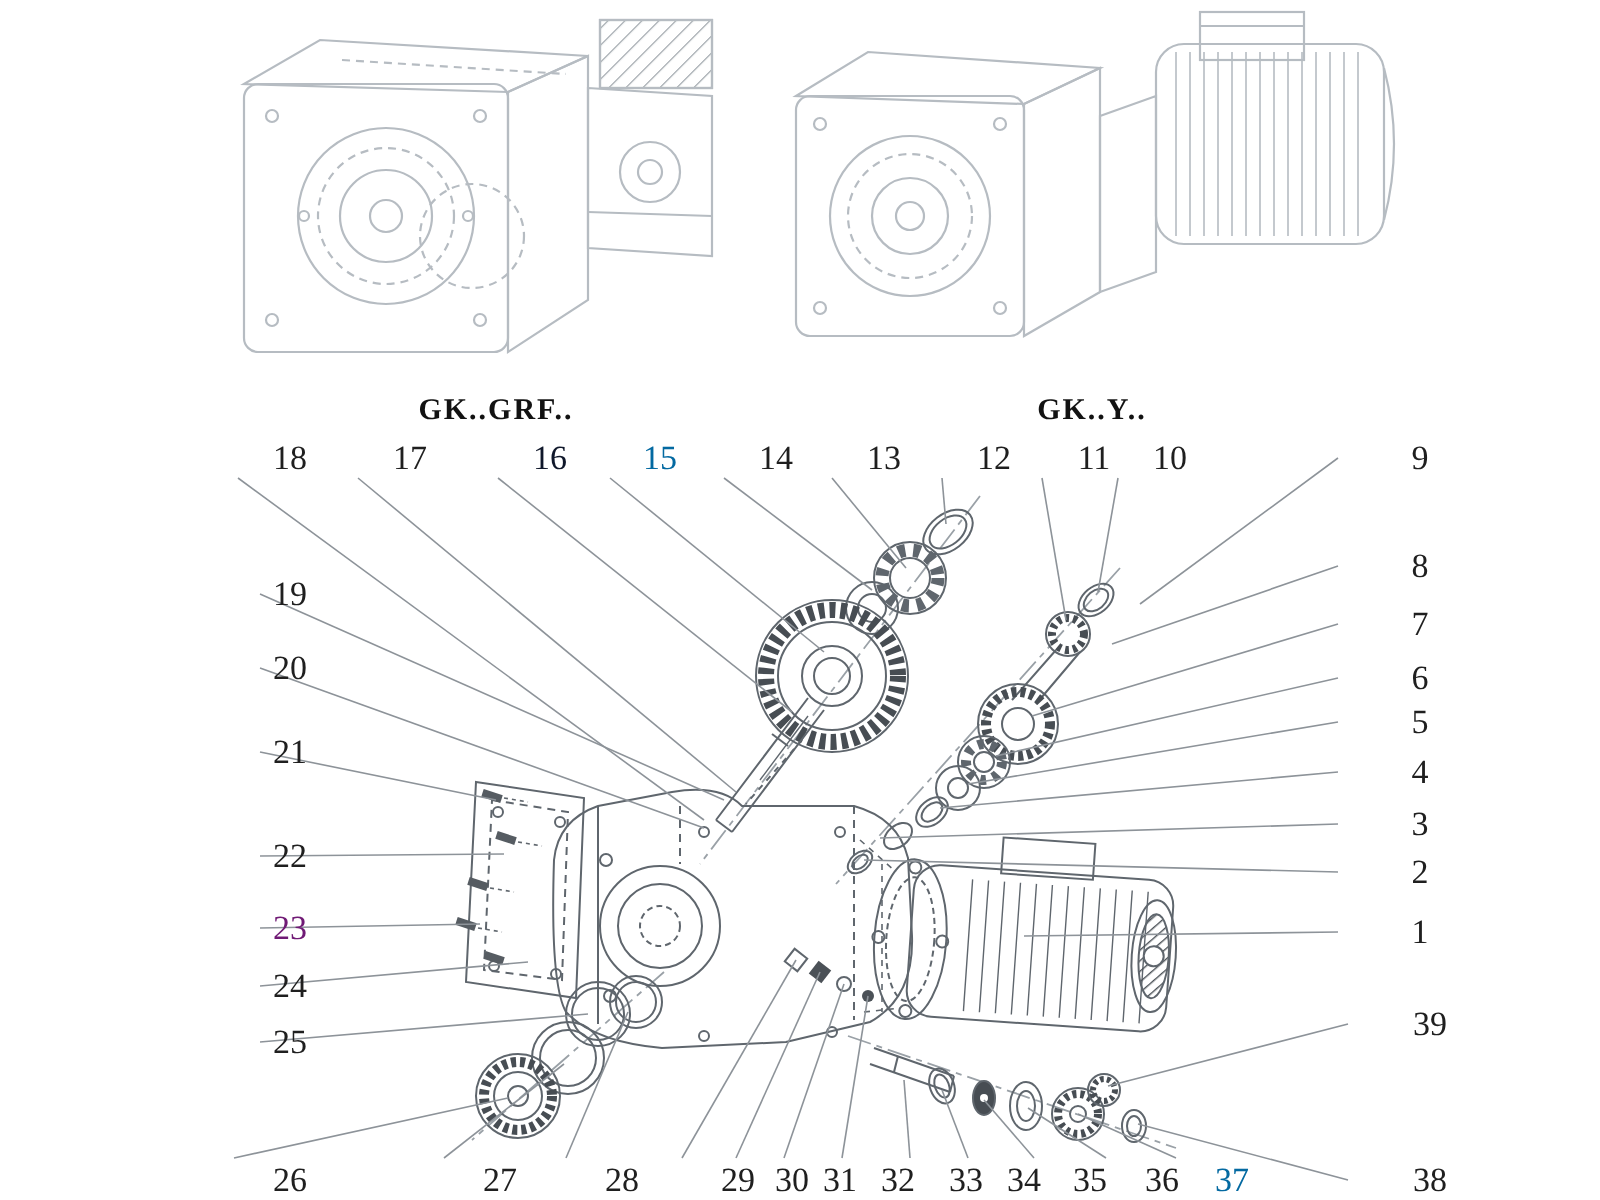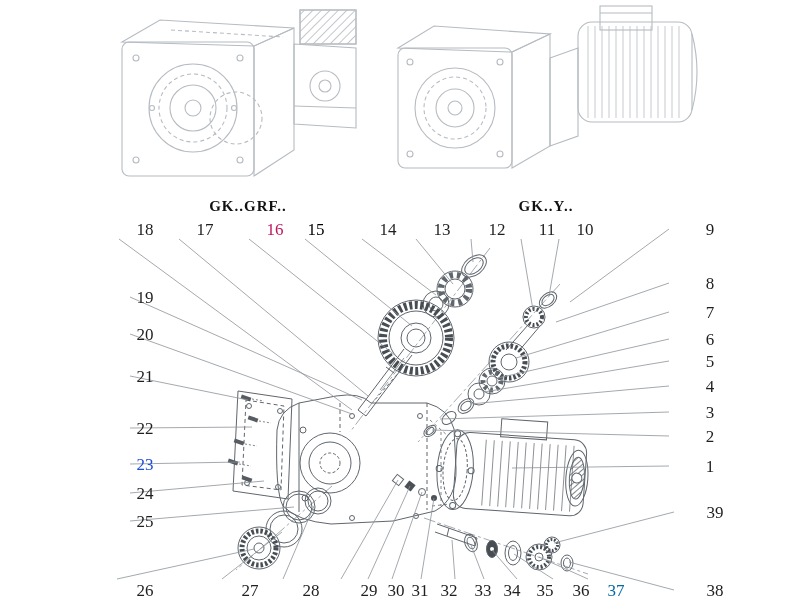--- a/index.html
+++ b/index.html
@@ -310,43 +310,43 @@
       <line x1="455" y1="579" x2="452" y2="540" stroke="#8d9399" stroke-width="0.8"></line>
       <line x1="484" y1="579" x2="471" y2="545" stroke="#8d9399" stroke-width="0.8"></line>
       <line x1="517" y1="579" x2="492" y2="550" stroke="#8d9399" stroke-width="0.8"></line>
       <line x1="553" y1="579" x2="514" y2="554" stroke="#8d9399" stroke-width="0.8"></line>
       <line x1="588" y1="579" x2="539" y2="557" stroke="#8d9399" stroke-width="0.8"></line>
     </svg>
 
   <div id="callouts">
       <div class="callout" style="left: 117px; top: 229px; color: rgb(31, 31, 31);">18</div>
       <div class="callout" style="left: 177px; top: 229px; color: rgb(31, 31, 31);">17</div>
-      <div class="callout" style="left: 247px; top: 229px; color: #be185d;">16</div>
-      <div class="callout" style="left: 288px; top: 229px; color: #000000;">15</div>
+      <div class="callout" style="left: 247px; top: 229px; color: #0f172a;">16</div>
+      <div class="callout" style="left: 302px; top: 229px; color: #0369a1;">15</div>
       <div class="callout" style="left: 360px; top: 229px; color: rgb(31, 31, 31);">14</div>
       <div class="callout" style="left: 414px; top: 229px; color: rgb(31, 31, 31);">13</div>
       <div class="callout" style="left: 469px; top: 229px; color: rgb(31, 31, 31);">12</div>
       <div class="callout" style="left: 519px; top: 229px; color: rgb(31, 31, 31);">11</div>
       <div class="callout" style="left: 557px; top: 229px; color: rgb(31, 31, 31);">10</div>
       <div class="callout" style="left: 682px; top: 229px; color: rgb(31, 31, 31);">9</div>
       <div class="callout" style="left: 682px; top: 283px; color: rgb(31, 31, 31);">8</div>
       <div class="callout" style="left: 682px; top: 312px; color: rgb(31, 31, 31);">7</div>
       <div class="callout" style="left: 682px; top: 339px; color: rgb(31, 31, 31);">6</div>
       <div class="callout" style="left: 682px; top: 361px; color: rgb(31, 31, 31);">5</div>
       <div class="callout" style="left: 682px; top: 386px; color: rgb(31, 31, 31);">4</div>
       <div class="callout" style="left: 682px; top: 412px; color: rgb(31, 31, 31);">3</div>
       <div class="callout" style="left: 682px; top: 436px; color: rgb(31, 31, 31);">2</div>
       <div class="callout" style="left: 682px; top: 466px; color: rgb(31, 31, 31);">1</div>
       <div class="callout" style="left: 687px; top: 512px; color: rgb(31, 31, 31);">39</div>
       <div class="callout" style="left: 687px; top: 590px; color: rgb(31, 31, 31);">38</div>
       <div class="callout" style="left: 117px; top: 297px; color: rgb(31, 31, 31);">19</div>
       <div class="callout" style="left: 117px; top: 334px; color: rgb(31, 31, 31);">20</div>
       <div class="callout" style="left: 117px; top: 376px; color: rgb(31, 31, 31);">21</div>
       <div class="callout" style="left: 117px; top: 428px; color: rgb(31, 31, 31);">22</div>
-      <div class="callout" style="left: 117px; top: 464px; color: #1d4ed8;">23</div>
+      <div class="callout" style="left: 117px; top: 464px; color: #701a75;">23</div>
       <div class="callout" style="left: 117px; top: 493px; color: rgb(31, 31, 31);">24</div>
       <div class="callout" style="left: 117px; top: 521px; color: rgb(31, 31, 31);">25</div>
       <div class="callout" style="left: 117px; top: 590px; color: rgb(31, 31, 31);">26</div>
       <div class="callout" style="left: 222px; top: 590px; color: rgb(31, 31, 31);">27</div>
       <div class="callout" style="left: 283px; top: 590px; color: rgb(31, 31, 31); text-align: right;">28</div>
       <div class="callout" style="left: 341px; top: 590px; color: rgb(31, 31, 31);">29</div>
       <div class="callout" style="left: 368px; top: 590px; color: rgb(31, 31, 31); text-align: center;">30</div>
       <div class="callout" style="left: 392px; top: 590px; color: rgb(31, 31, 31);">31</div>
       <div class="callout" style="left: 421px; top: 590px; color: rgb(31, 31, 31);">32</div>
       <div class="callout" style="left: 455px; top: 590px; color: rgb(31, 31, 31); text-align: center;">33</div>

